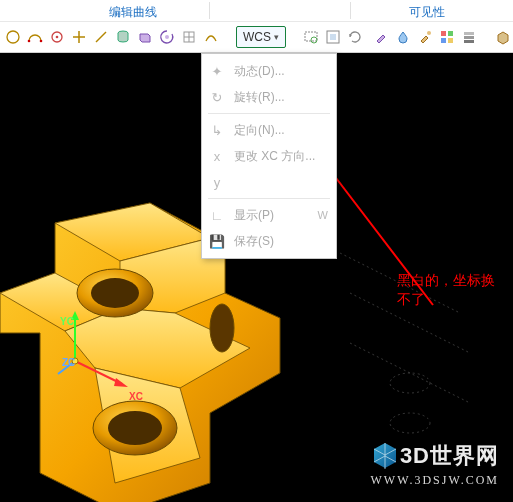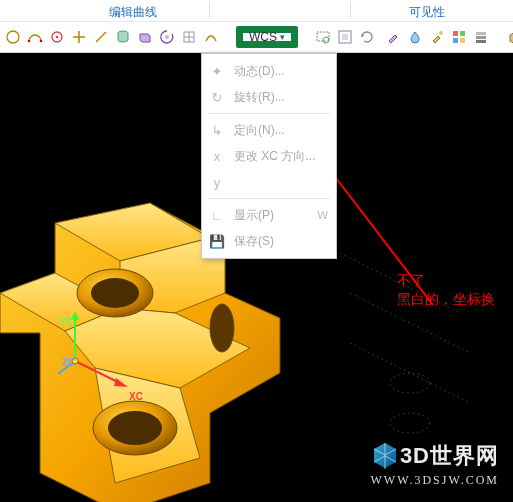--- a/index.html
+++ b/index.html
@@ -2,21 +2,21 @@
 <html><head>
 <meta charset="utf-8">
 <style>
   * { margin: 0; padding: 0; box-sizing: border-box; }
   body { width: 513px; height: 502px; font-family: "Microsoft YaHei", Tahoma, sans-serif; font-size: 12px; overflow: hidden; position: relative; background: #fff; }
   .ribbon-top { height: 22px; border-bottom: 1px solid #e8e8e8; display: flex; align-items: flex-end; background: #fff; padding-left: 17px; }
   .ribbon-grp { flex: 1; text-align: center; color: #1b6ec2; font-size: 12px; }
   .sep-v { width: 1px; background: #e0e0e0; align-self: stretch; margin: 2px 0; }
   .toolbar { height: 31px; border-bottom: 1px solid #d0d0d0; background: #fff; display: flex; align-items: center; padding: 0 4px; gap: 4px; }
   .tb-btn { width: 22px; height: 22px; display: inline-flex; align-items: center; justify-content: center; border: 1px solid transparent; border-radius: 2px; font-size: 14px; }
-  .wcs-btn { height: 22px; padding: 0 6px; display: inline-flex; align-items: center; gap: 3px; border: 7px solid #15803d; background: #f3f9ff; border-radius: 2px; color: #333; }
+  .wcs-btn { height: 22px; padding: 0 6px; display: inline-flex; align-items: center; gap: 3px; border: 1px solid #15803d; background: #f3f9ff; border-radius: 2px; color: #333; }
   .wcs-btn span.arrow { font-size: 9px; color: #555; }
   .viewport { position: absolute; top: 53px; left: 0; right: 0; bottom: 0; background: #000; overflow: hidden; }
   .menu { position: absolute; top: 53px; left: 201px; width: 136px; background: #fff; border: 1px solid #c8c8c8; box-shadow: 2px 2px 6px rgba(0,0,0,.25); z-index: 10; padding: 4px 0; }
   .menu-item { display: flex; align-items: center; height: 26px; padding: 0 8px 0 6px; color: #aaa; gap: 8px; }
   .menu-item .mi-icon { width: 18px; height: 18px; display: inline-flex; align-items: center; justify-content: center; font-size: 13px; color: #bbb; }
   .menu-item .mi-txt { flex: 1; white-space: nowrap; }
   .menu-item .mi-accel { color: #bbb; font-size: 11px; }
   .menu-sep { height: 1px; background: #e6e6e6; margin: 3px 6px; }
   .stage { position: absolute; inset: 0; }
   .annotation { position: absolute; right: 18px; top: 218px; color: #ff0000; font-size: 14px; line-height: 1.35; z-index: 5; }
@@ -264,22 +264,22 @@
     <span class="coord-label zc">ZC</span>
     <span class="coord-label xc">XC</span>
   </div>
 
   <svg class="arrow-svg" width="160" height="180">
     <line x1="12" y1="12" x2="125" y2="160" stroke="#ff0000" stroke-width="2"></line>
     <polygon points="6,4 22,14 13,24" fill="#ff0000"></polygon>
   </svg>
 
   <div class="annotation">
+    <div>黑白的，坐标换</div>
     <div>不了</div>
-    <div>黑白的，坐标换</div>
   </div>
 
   <div class="watermark">
     <div class="wm-top">
       <span class="wm-cube">
         <svg width="30" height="30">
             <defs>
               <linearGradient id="wm" x1="0" y1="0" x2="1" y2="1">
                 <stop offset="0%" stop-color="#3ab6e6"></stop>
                 <stop offset="100%" stop-color="#0a5f9e"></stop>

